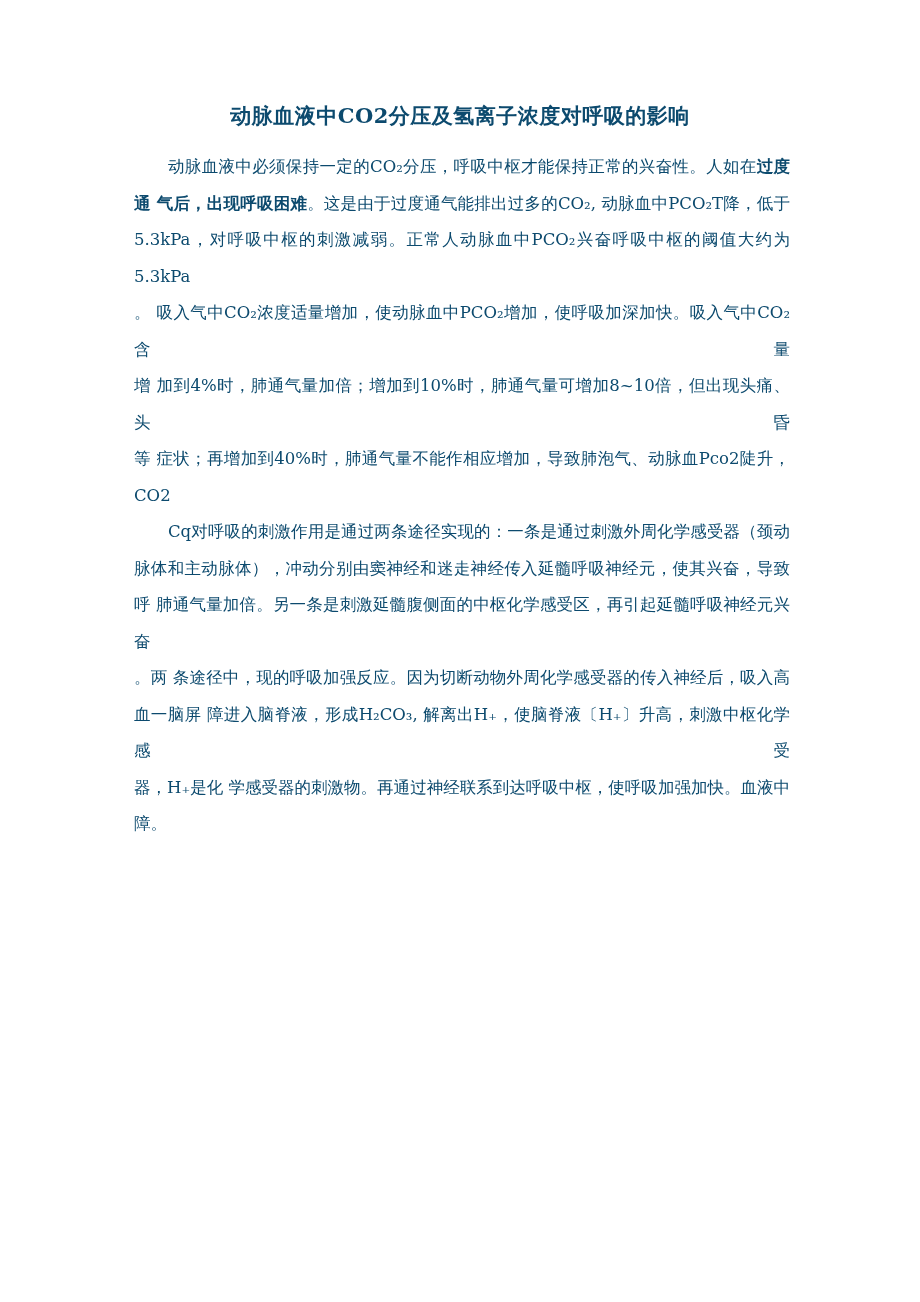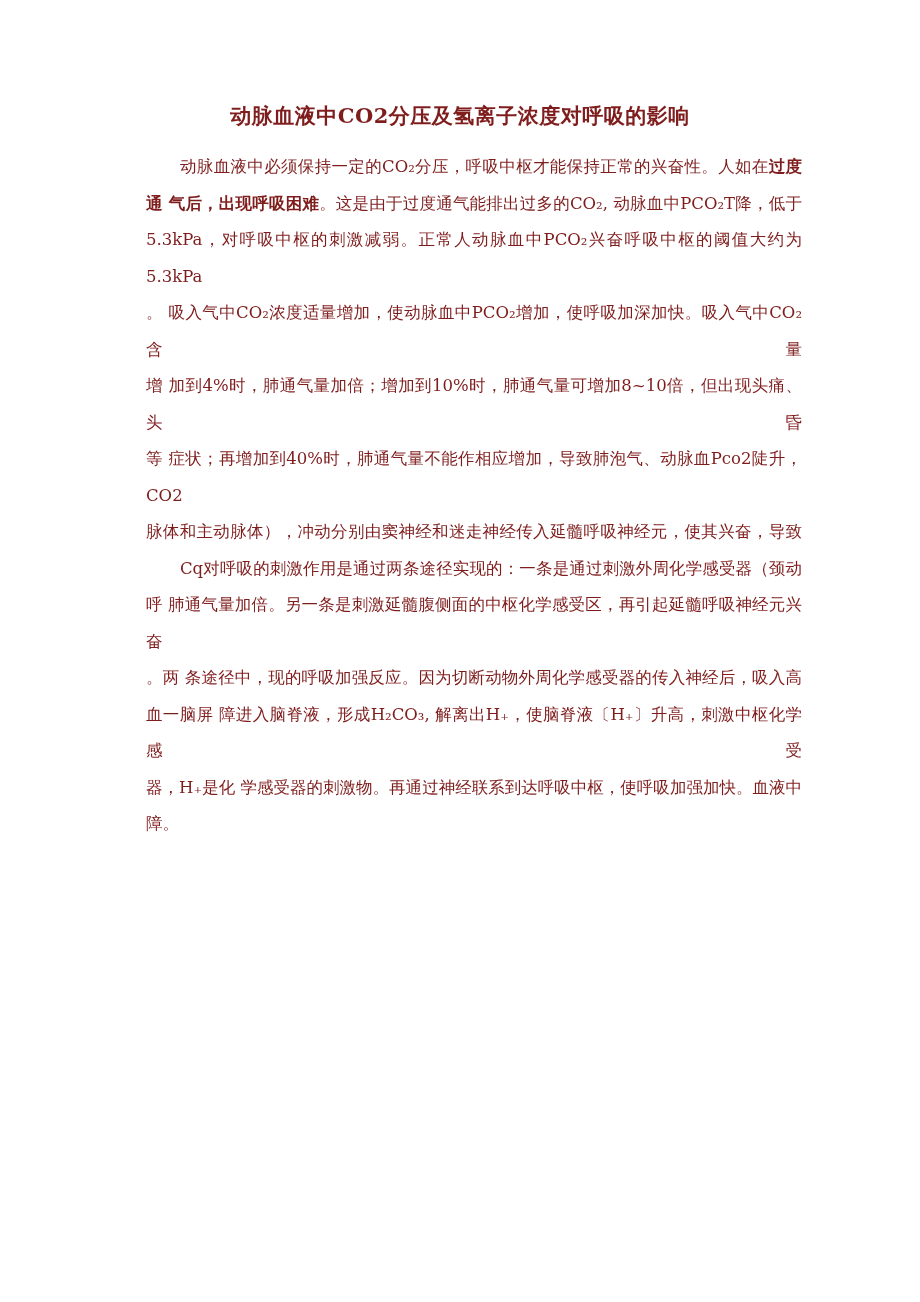--- a/index.html
+++ b/index.html
@@ -7,37 +7,37 @@
     padding: 0;
     background: #ffffff;
   }
   .page {
     position: relative;
     width: 920px;
     height: 1302px;
     background: #ffffff;
     overflow: hidden;
     font-family: "DejaVu Serif", "Liberation Serif", serif;
-    color: #7f1d1d;
+    color: #0c4a6e;
   }
   .doc-title {
     position: absolute;
     top: 102px;
     left: 0;
     width: 100%;
     margin: 0;
     text-align: center;
     font-size: 21px;
     font-weight: bold;
     letter-spacing: 0.5px;
   }
   .doc-body {
     position: absolute;
     top: 149px;
-    left: 146px;
+    left: 134px;
     width: 656px;
     font-size: 16.5px;
     line-height: 36.5px;
   }
   .para { margin: 0; }
   .line {
     text-align: justify;
     white-space: normal;
   }
   
@@ -57,22 +57,22 @@
     <div class="para">
       <div class="line jline indent"><span>动脉血液中必须保持一定的CO₂分压，呼吸中枢才能保持正常的兴奋性。人如在</span><span class="bold">过度</span></div>
       <div class="line jline"><span class="bold">通 气后，出现呼吸困难</span><span>。这是由于过度通气能排出过多的CO₂, 动脉血中PCO₂T降，低于</span></div>
       <div class="line jline">5.3kPa，对呼吸中枢的刺激减弱。正常人动脉血中PCO₂兴奋呼吸中枢的阈值大约为5.3kPa</div>
       <div class="line jline">。 吸入气中CO₂浓度适量增加，使动脉血中PCO₂增加，使呼吸加深加快。吸入气中CO₂含量</div>
       <div class="line jline">增 加到4%时，肺通气量加倍；增加到10%时，肺通气量可增加8~10倍，但出现头痛、头昏</div>
       <div class="line jline">等 症状；再增加到40%时，肺通气量不能作相应增加，导致肺泡气、动脉血Pco2陡升，CO2</div>
     </div>
 
     <div class="para">
+      <div class="line jline indent">Cq对呼吸的刺激作用是通过两条途径实现的：一条是通过刺激外周化学感受器（颈动</div>
       <div class="line jline">脉体和主动脉体），冲动分别由窦神经和迷走神经传入延髓呼吸神经元，使其兴奋，导致</div>
-      <div class="line jline indent">Cq对呼吸的刺激作用是通过两条途径实现的：一条是通过刺激外周化学感受器（颈动</div>
       <div class="line jline">呼 肺通气量加倍。另一条是刺激延髓腹侧面的中枢化学感受区，再引起延髓呼吸神经元兴奋</div>
       <div class="line jline">。两 条途径中，现的呼吸加强反应。因为切断动物外周化学感受器的传入神经后，吸入高</div>
       <div class="line jline">血一脑屏 障进入脑脊液，形成H₂CO₃, 解离出H₊，使脑脊液〔H₊〕升高，刺激中枢化学感受</div>
       <div class="line jline">器，H₊是化 学感受器的刺激物。再通过神经联系到达呼吸中枢，使呼吸加强加快。血液中</div>
       <div class="line">障。</div>
     </div>
 
   </div>
 </div>
 

